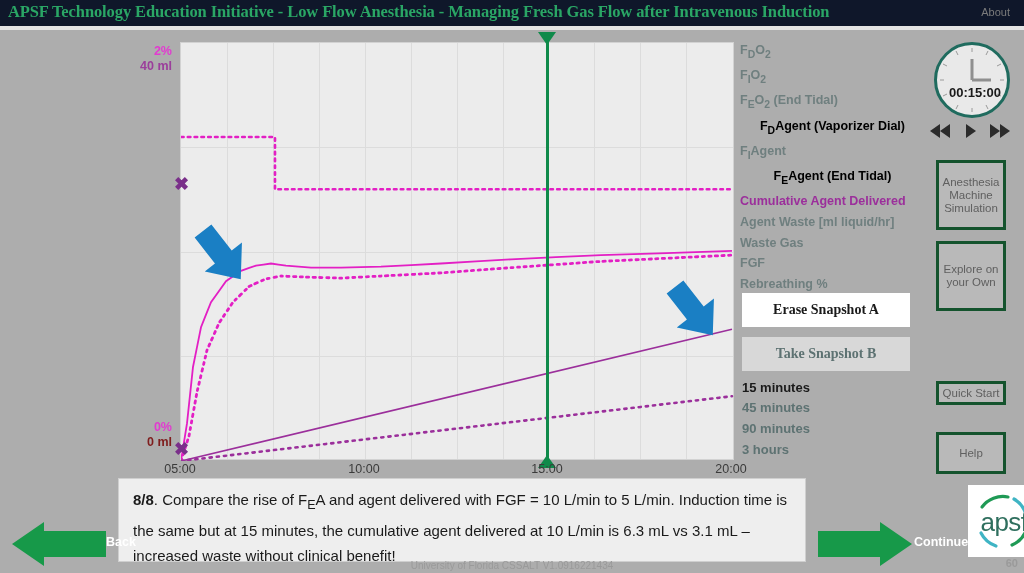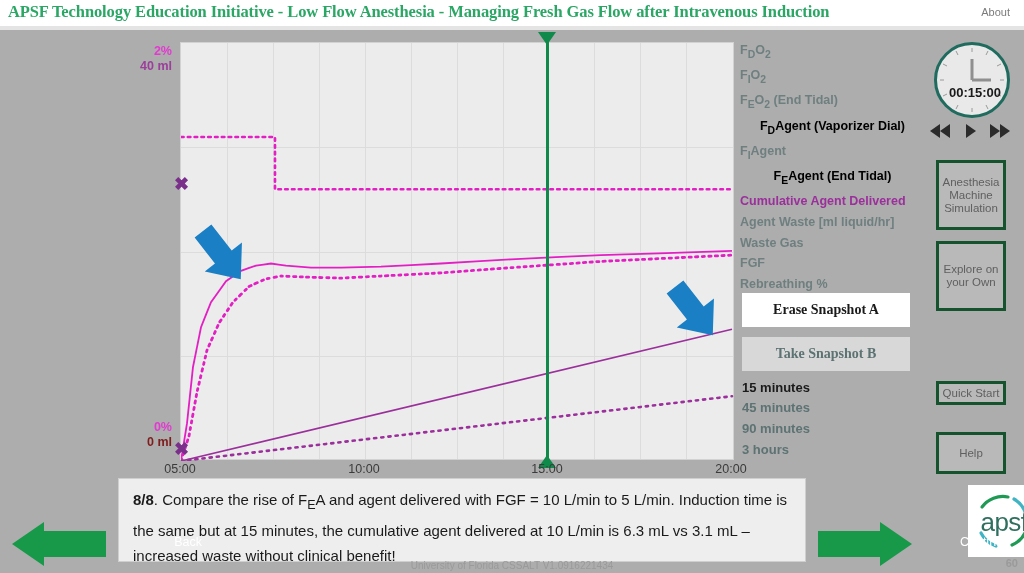--- a/index.html
+++ b/index.html
@@ -5,21 +5,21 @@
   html,body{margin:0;padding:0;}
   body{
     width:1024px;height:573px;overflow:hidden;
     background:#adadad;
     font-family:"Liberation Sans", sans-serif;
     position:relative;
   }
   
   #header{
     position:absolute;left:0;top:0;width:1024px;height:26px;
-    background:#ffffff;
+    background:#0f172a;
   }
   #header-title{
     position:absolute;left:8px;top:2px;
     font-family:"Liberation Serif", serif;
     font-size:16.5px;font-weight:600;color:#2aa665;
     white-space:nowrap;letter-spacing:-0.1px;
   }
   #about-link{
     position:absolute;right:14px;top:6px;
     font-size:11px;color:#7b7b7b;
@@ -116,22 +116,22 @@
     position:absolute;left:118px;top:478px;width:688px;height:84px;
     background:#eeeeee;border:1px solid #cfcfcf;box-sizing:border-box;
     padding:8px 14px 0 14px;
     font-size:15px;color:#1a1a1a;line-height:25px;
   }
   
   .navarrow{position:absolute;height:46px;}
   #back-arrow{left:10px;top:521px;width:96px;}
   #cont-arrow{left:818px;top:521px;width:96px;}
   .navarrow span{
-    position:absolute;top:14px;width:100%;text-align:right;
-    font-size:12.5px;color:#ffffff;font-weight:normal;
+    position:absolute;top:14px;width:100%;text-align:left;
+    font-size:12.5px;color:#ffffff;font-weight:bold;
   }
   
   #footer-text{
     position:absolute;left:0;top:560px;width:1024px;text-align:center;
     font-size:10px;color:#9a9a9a;
   }
   #page-num{
     position:absolute;right:6px;top:557px;
     font-size:11px;font-weight:bold;color:#9a9a9a;
   }

